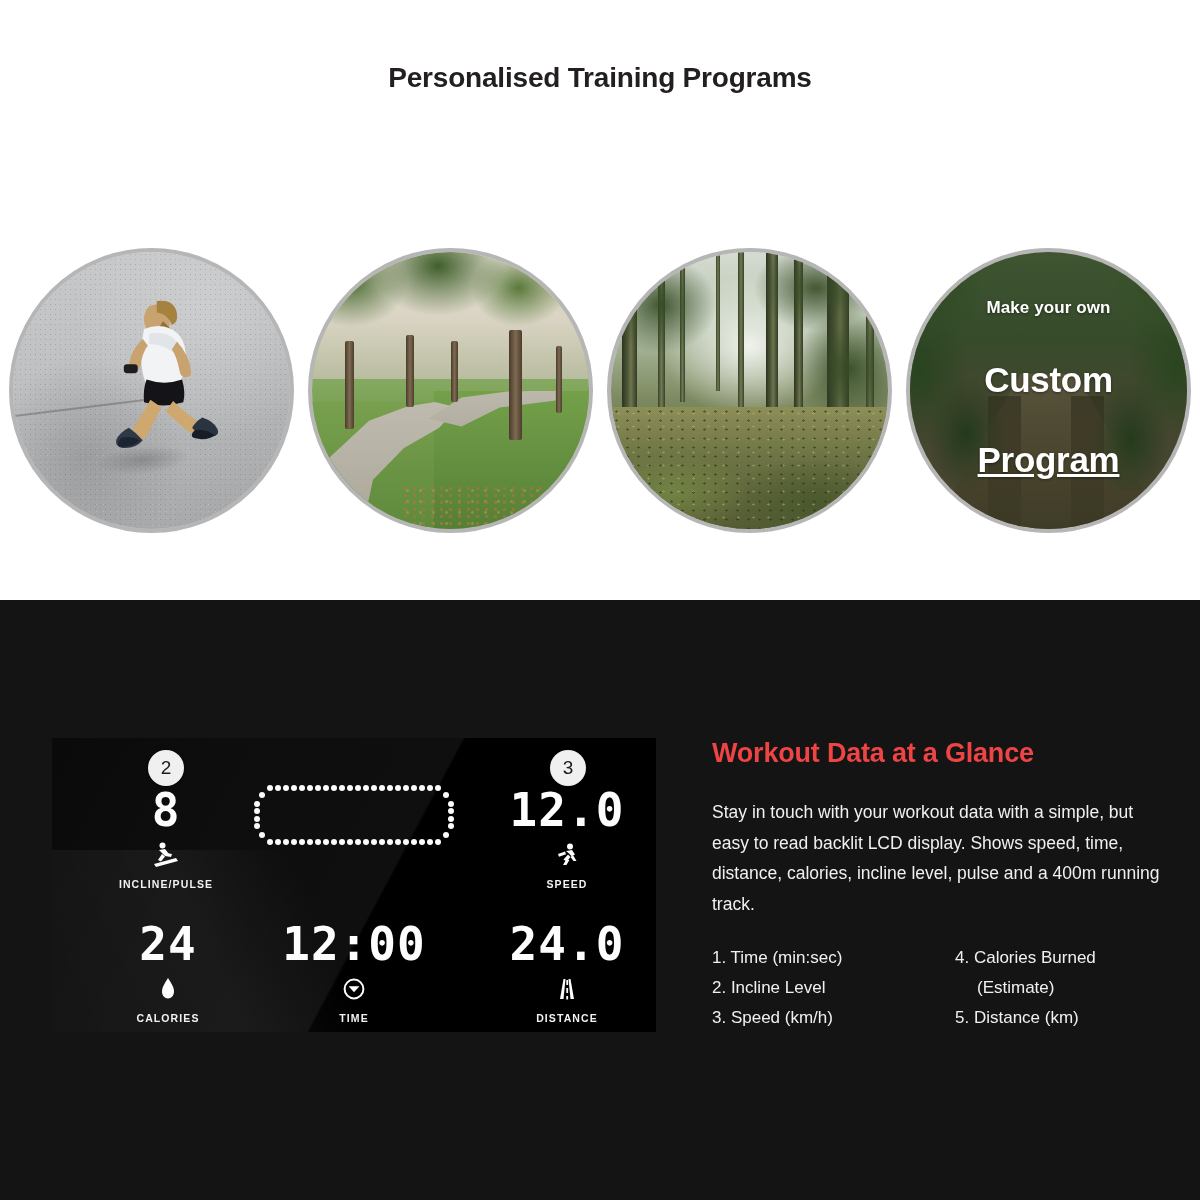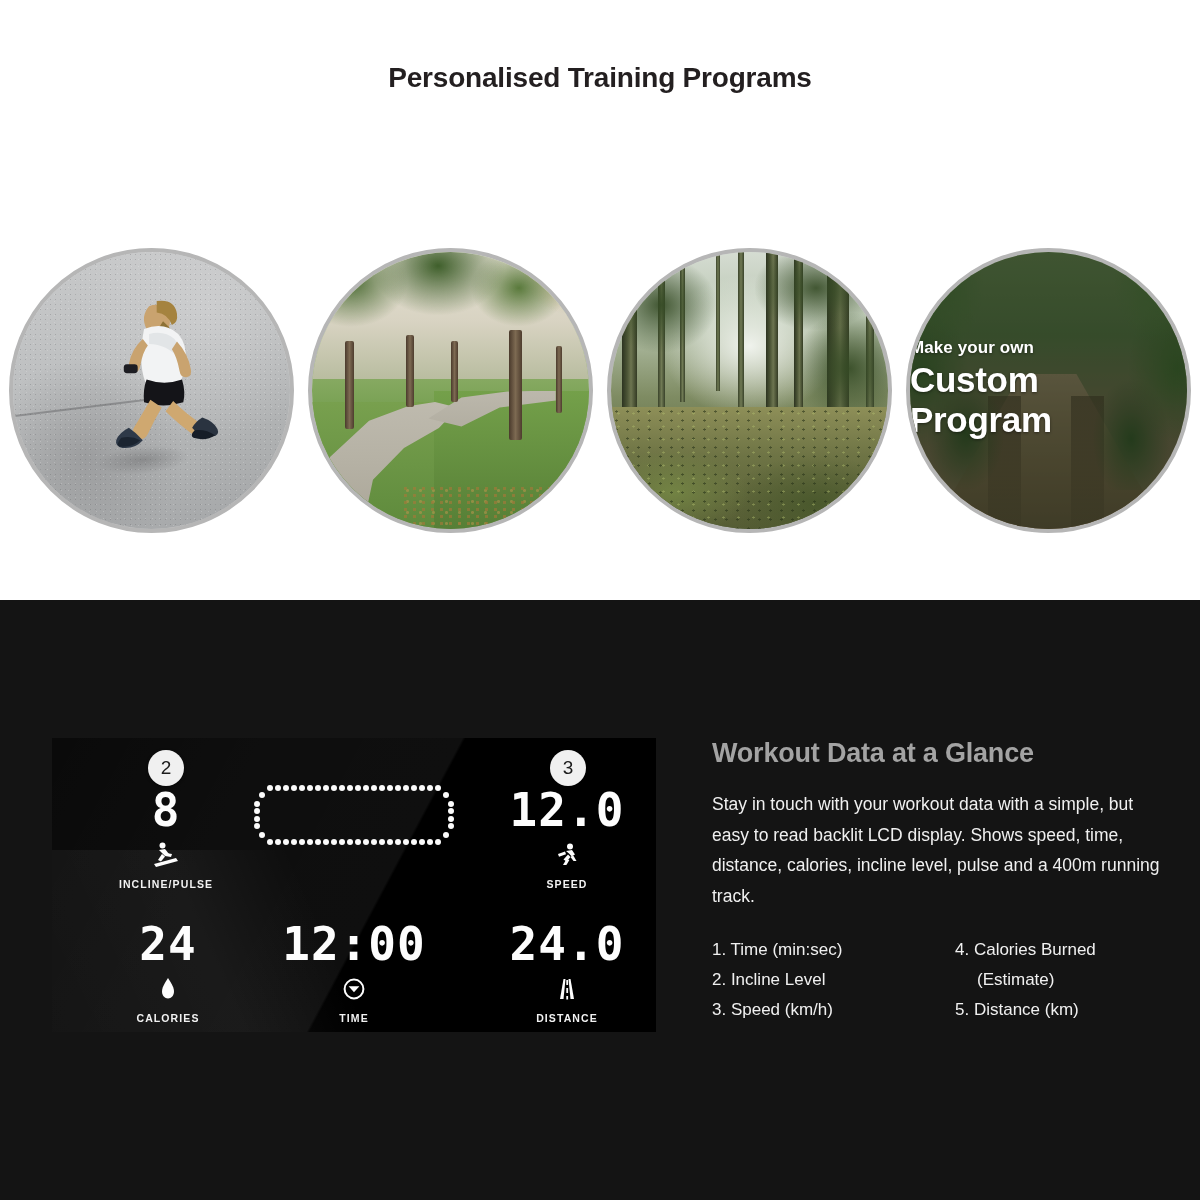--- a/index.html
+++ b/index.html
@@ -202,28 +202,29 @@
   }
   .road-rut {
     position: absolute; bottom: 0; width: 12%; height: 48%;
     background: linear-gradient(to bottom, rgba(60,48,30,.55), rgba(60,48,30,.15));
   }
   .road-overlay { position: absolute; inset: 0; background: rgba(22,34,18,.42); }
   .custom-text {
     position: absolute;
     left: 0; top: 0; width: 100%; height: 100%;
     display: flex; flex-direction: column;
-    justify-content: center;
+    align-items: center; justify-content: center;
     color: #ffffff;
     text-shadow: 0 1px 3px rgba(0,0,0,.45);
     padding-bottom: 4px;
+    gap: 40px;
   }
   .custom-text .l1 { font-size: 17px; font-weight: bold; letter-spacing: .1px; margin-bottom: 2px; }
   .custom-text .l2 { font-size: 35px; font-weight: bold; line-height: 40px; letter-spacing: -0.3px; }
-  .custom-text .l3 { font-size: 35px; font-weight: bold; line-height: 40px; letter-spacing: -0.3px; }
+  .custom-text .l3 { font-size: 35px; font-weight: bold; line-height: 40px; letter-spacing: -0.3px; text-decoration: underline; }
 
   
   #bottom-section {
     position: absolute;
     left: 0; top: 600px;
     width: 1200px; height: 600px;
     background: #141414;
   }
 
   
@@ -292,22 +293,22 @@
   #track .dot {
     position: absolute;
     width: 6.4px; height: 6.4px;
     border-radius: 50%;
     background: #fbfbfb;
   }
 
   
   #info-col { position: absolute; left: 712px; top: 138px; width: 452px; }
   #info-title {
-    font-size: 27px; font-weight: bold; color: #a3a3a3;
-    letter-spacing: -0.2px; margin-bottom: 20px;
+    font-size: 27px; font-weight: bold; color: #ef4444;
+    letter-spacing: -0.2px; margin-bottom: 28px;
   }
   #info-body { font-size: 17.5px; line-height: 30.5px; color: #f0f0f0; }
   #legend {
     margin-top: 24px;
     display: flex;
     font-size: 17px;
     line-height: 30px;
     color: #f0f0f0;
   }
   #legend .col-a { width: 243px; }

